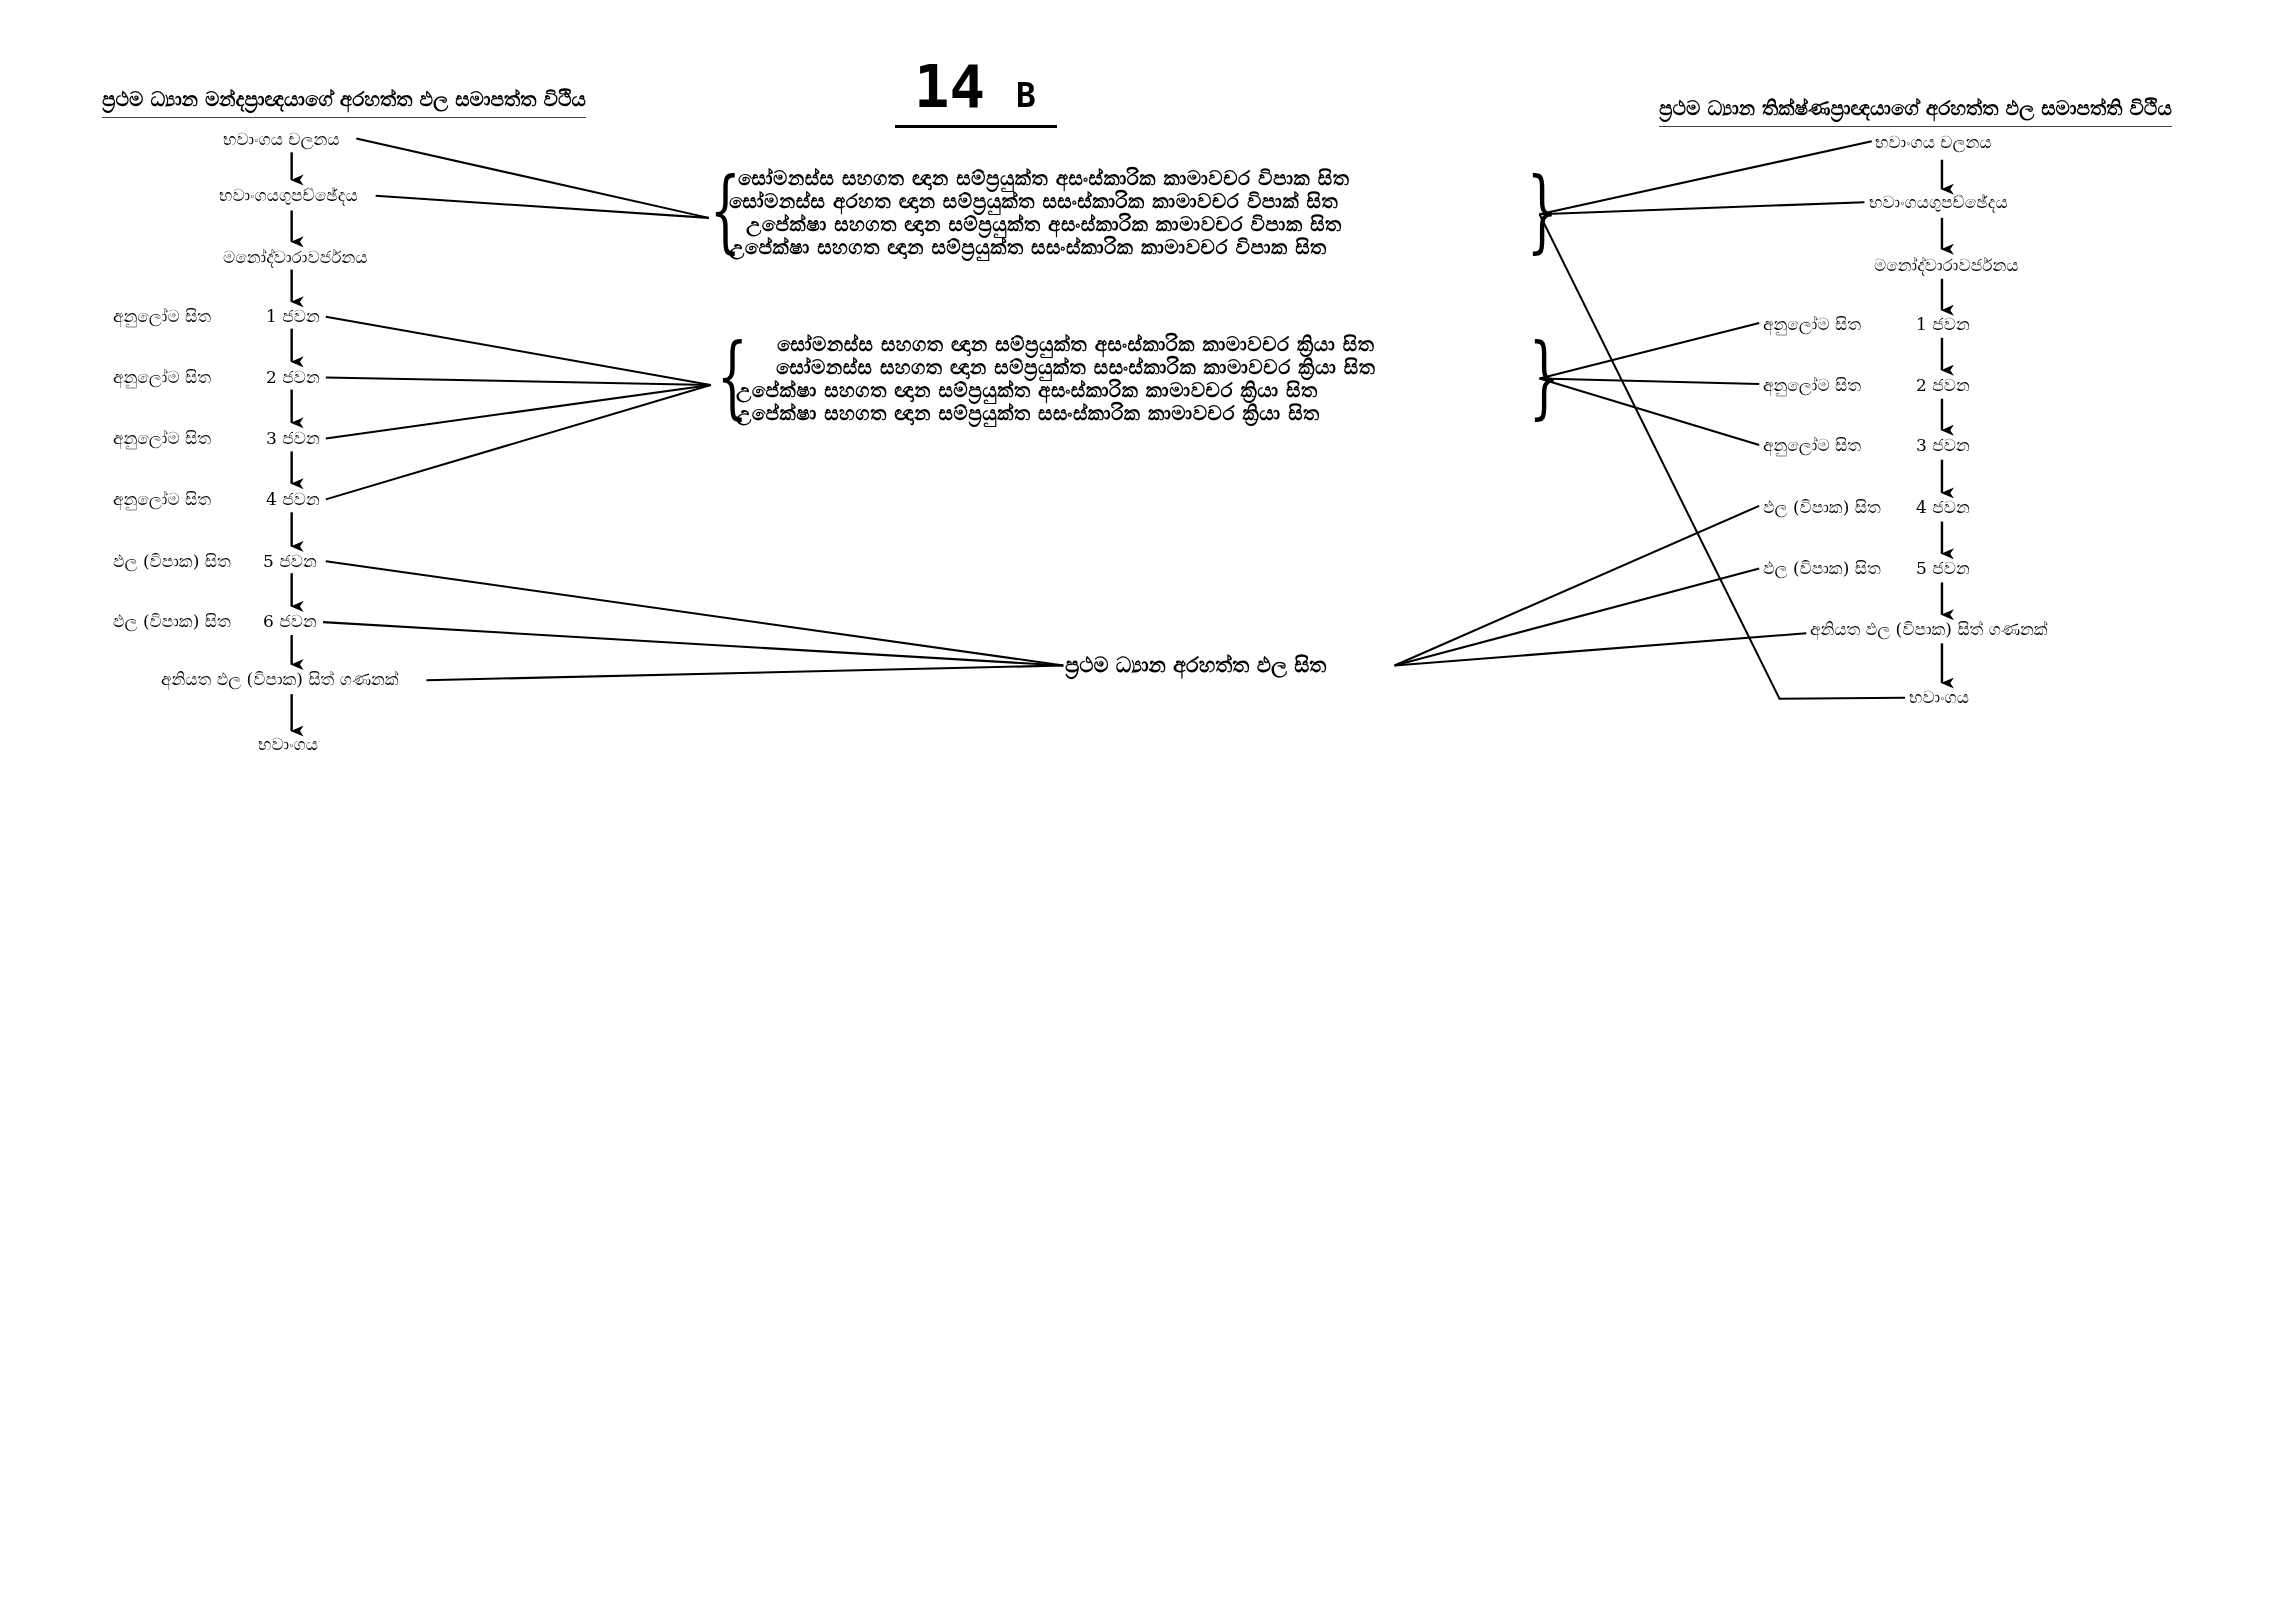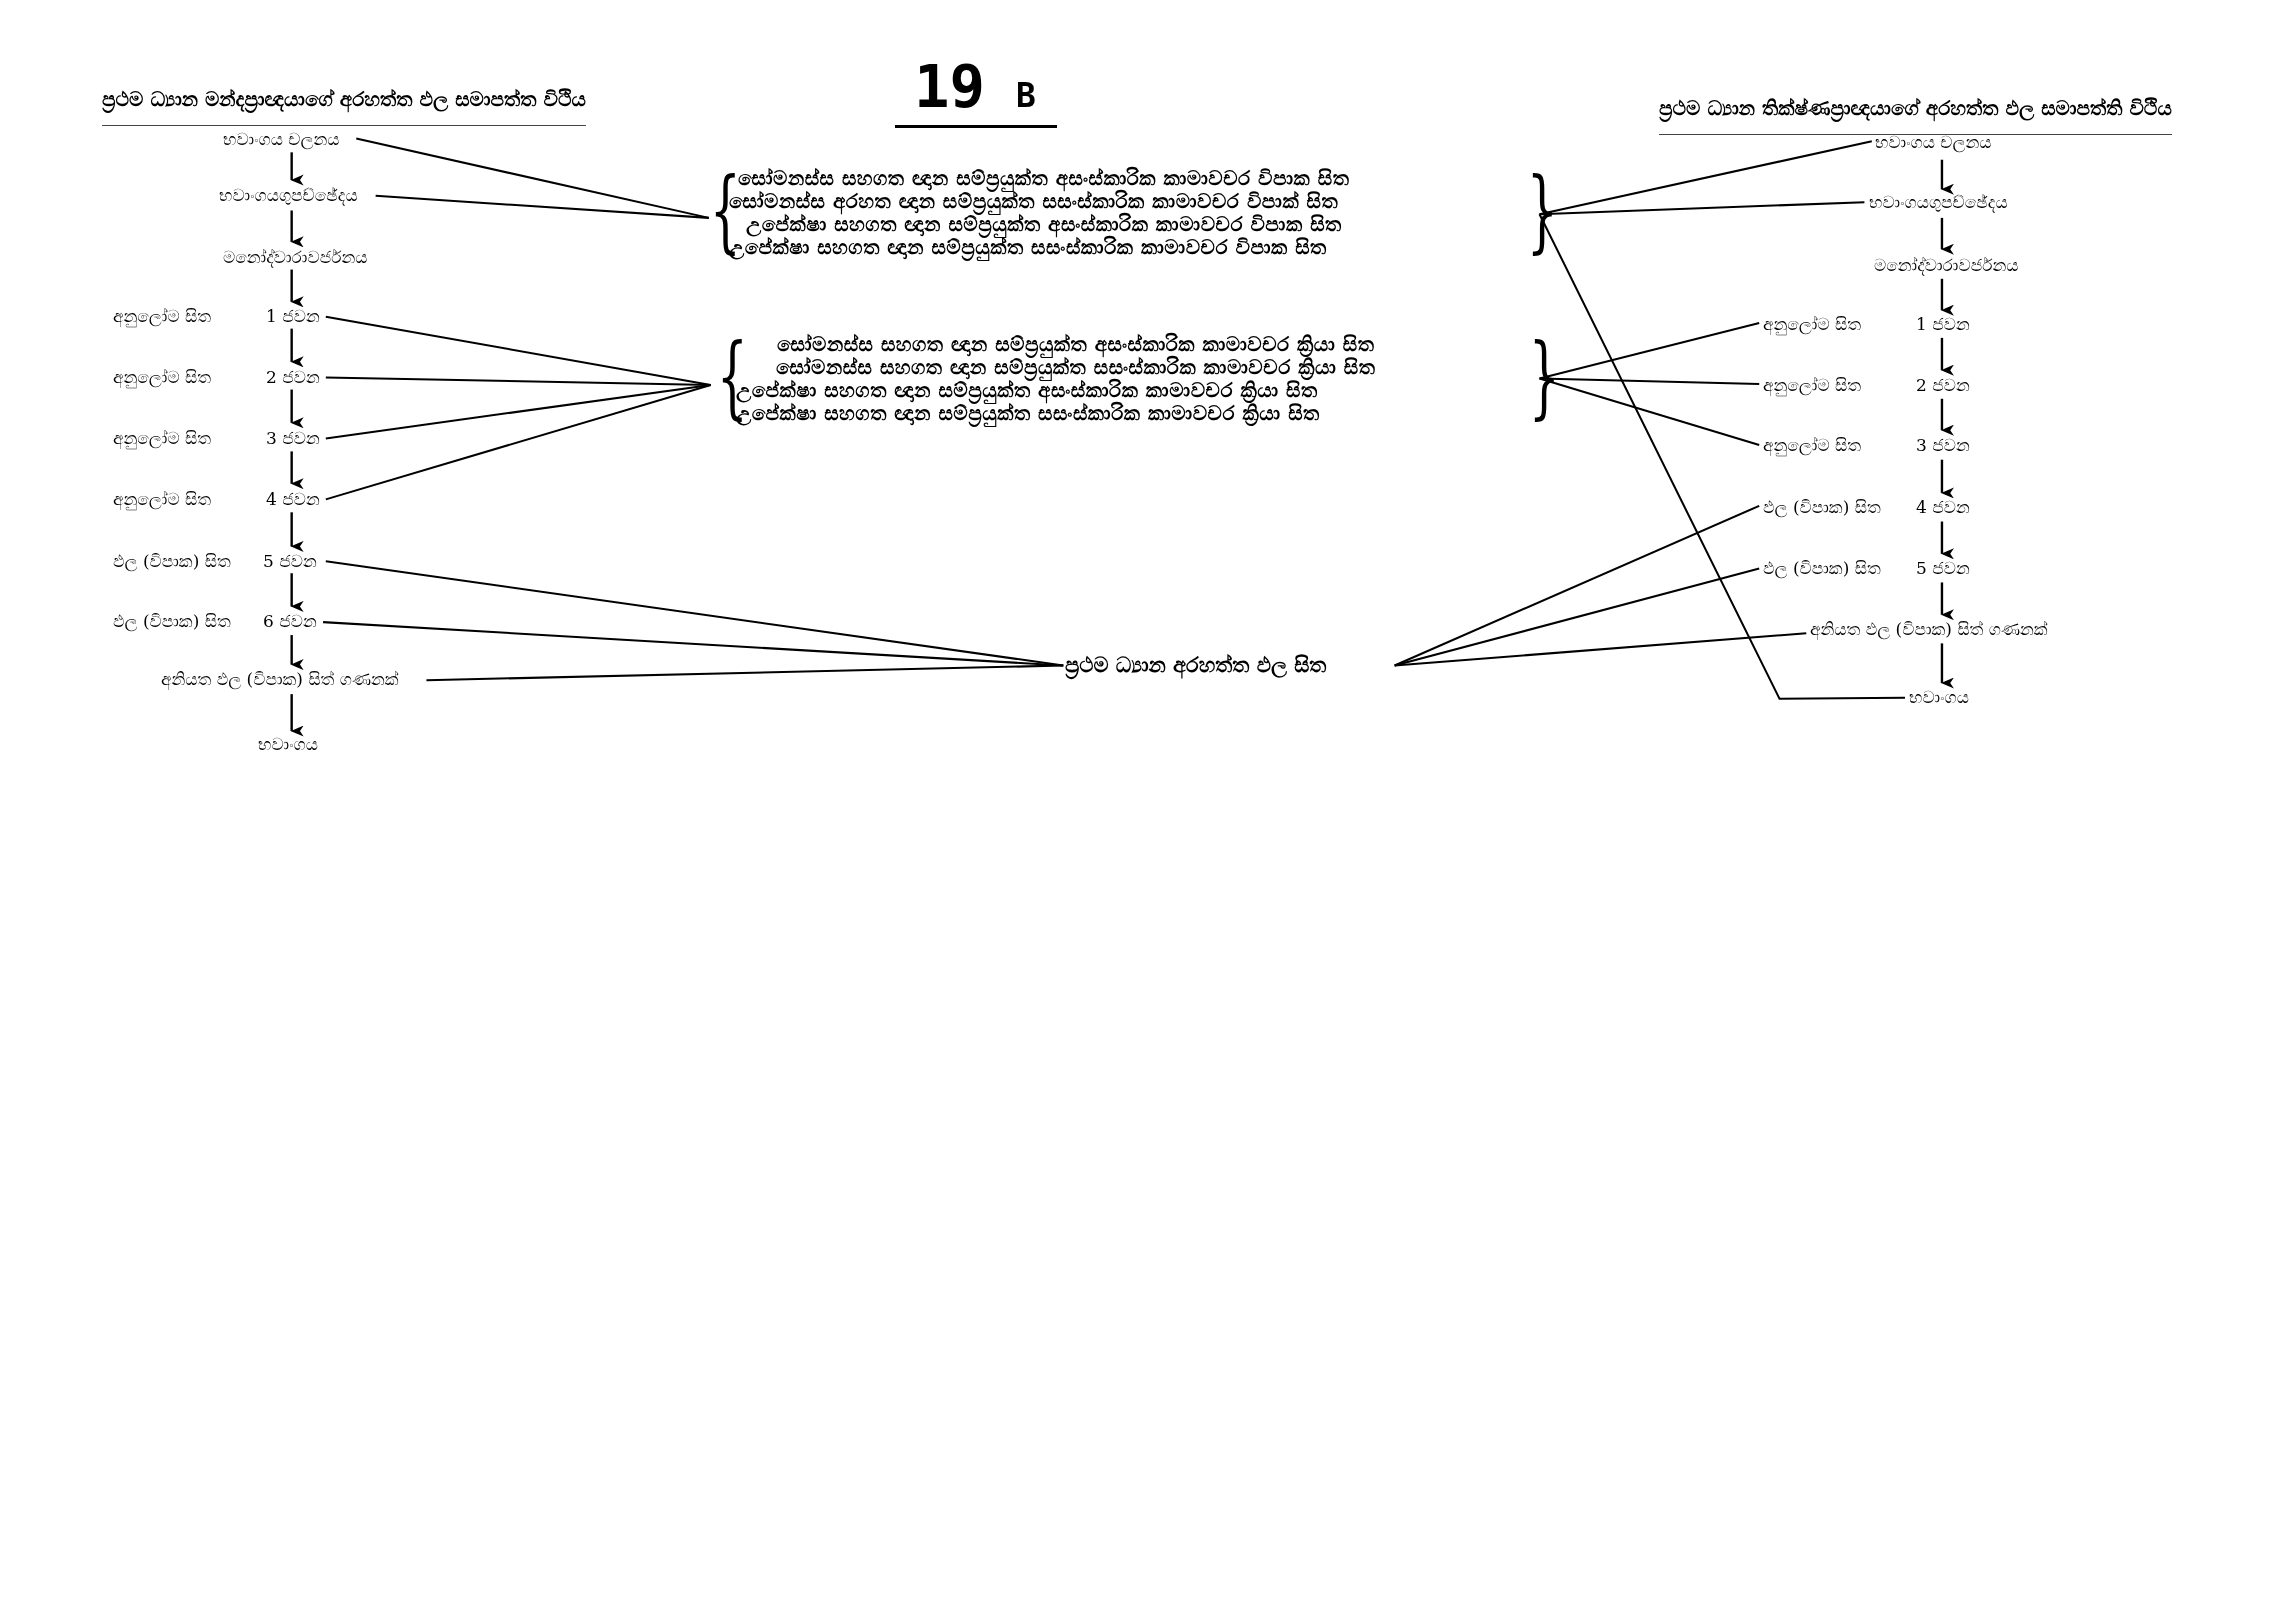--- a/index.html
+++ b/index.html
@@ -1,21 +1,21 @@
 <!DOCTYPE html>
 <html style="font-size:14.8px"><head>
 <meta charset="utf-8">
 <style>
   html, body { margin: 0; padding: 0; background: #ffffff; }
   body { width: 2289px; height: 1619px; position: relative; overflow: hidden;
          font-family: "DejaVu Serif", serif; color: #000; }
   #canvas { position: absolute; left: 0; top: 0; width: 2289px; height: 1619px; }
   .txt { position: absolute; white-space: nowrap; line-height: 1; }
   .title { font-family: "DejaVu Sans", sans-serif; font-size: 20px; font-weight: bold;
-           border-bottom: 1.4px solid #444; padding-bottom: 16px; }
+           border-bottom: 1.4px solid #444; padding-bottom: 8px; }
   .node { font-size: 17px; }
   .center-label { font-family: "DejaVu Sans", sans-serif; font-size: 21px; font-weight: bold; }
   .group-line { font-family: "DejaVu Sans", sans-serif; font-size: 20px; font-weight: bold; letter-spacing: 0.5px; }
   .pagenum { font-family: "DejaVu Sans Mono", monospace; font-weight: bold; }
   .pagenum .big { font-size: 59px; }
   .pagenum .small { font-size: 33px; margin-left: 31px; }
   .pn-underline { position: absolute; left: 895px; top: 125px; width: 162px; height: 2.8px; background: #000; }
   .brace { position: absolute; font-family: "DejaVu Serif", serif; font-weight: normal; line-height: 1; transform-origin: center; }
   svg { position: absolute; left: 0; top: 0; }
 </style>
@@ -63,21 +63,21 @@
       <polyline points="1668,232 1928,757 2064,756" fill="none" stroke="#000" stroke-width="2.2"></polyline>
       <line x1="1668" y1="410" x2="1906" y2="350" stroke="#000" stroke-width="2.2"></line>
       <line x1="1668" y1="410" x2="1906" y2="416" stroke="#000" stroke-width="2.2"></line>
       <line x1="1668" y1="410" x2="1906" y2="482" stroke="#000" stroke-width="2.2"></line>
       <line x1="1511" y1="721" x2="1906" y2="548" stroke="#000" stroke-width="2.2"></line>
       <line x1="1511" y1="721" x2="1906" y2="616" stroke="#000" stroke-width="2.2"></line>
       <line x1="1511" y1="721" x2="1957" y2="686" stroke="#000" stroke-width="2.2"></line>
     </svg>
 
   <div class="txt pagenum" style="left:914px; top:57px;">
-    <span class="big">19</span><span class="small">B</span>
+    <span class="big">14</span><span class="small">B</span>
   </div>
   <div class="pn-underline"></div>
 
   <div class="txt title" style="left:102px; top:89px;">ප්‍රථම ධ්‍යාන මන්දප්‍රාඥයාගේ අරහත්ත ඵල සමාපත්ත විථිය</div>
   <div class="txt title" style="left:1659px; top:98px;">ප්‍රථම ධ්‍යාන තික්ෂ්ණප්‍රාඥයාගේ අරහත්ත ඵල සමාපත්ති විථිය</div>
 
   <div class="txt node" style="left:223px; top:131px;">භවාංගය චලනය</div>
   <div class="txt node" style="left:219px; top:187px;">භවාංගයගුපච්ඡේදය</div>
   <div class="txt node" style="left:223px; top:249px;">මනෝද්වාරාවර්ජනය</div>
 

